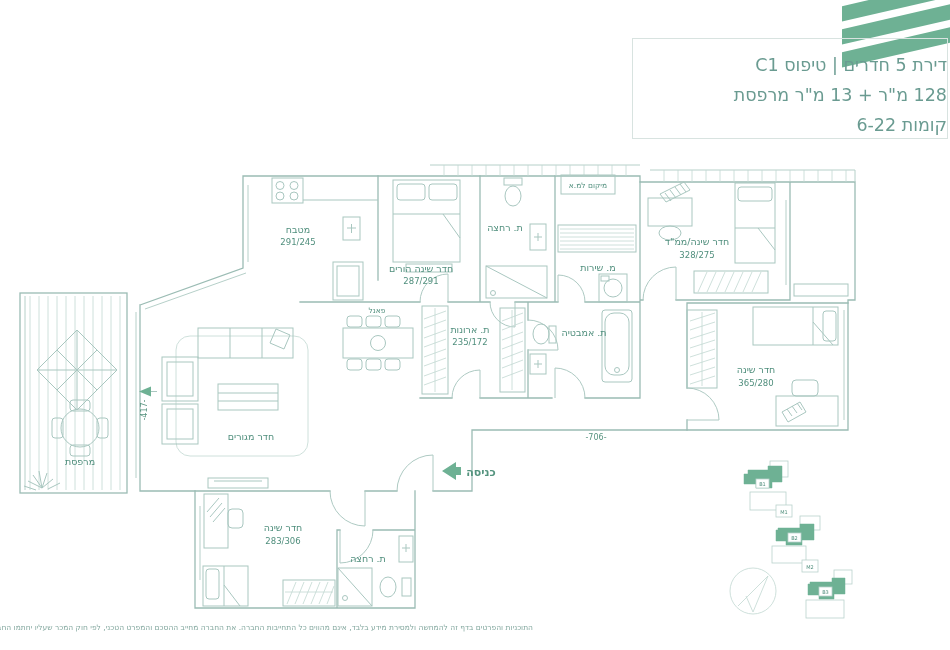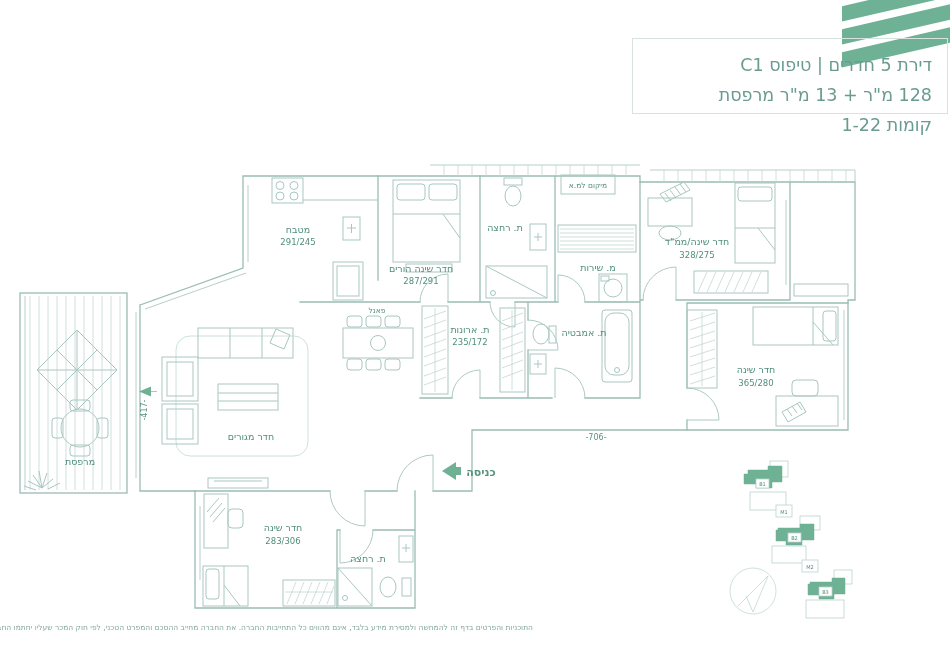--- a/index.html
+++ b/index.html
@@ -3,23 +3,23 @@
 <meta charset="utf-8">
 <style>
   html,body{margin:0;padding:0;}
   body{width:950px;height:650px;position:relative;background:#ffffff;overflow:hidden;
        font-family:"DejaVu Sans",sans-serif;}
   
   .stripes{position:absolute;top:0;right:0;width:108px;height:78px;overflow:hidden;background:#fff;}
   .stripe{position:absolute;left:-20px;width:220px;height:15px;background:#6eb194;
           transform:rotate(-13deg);transform-origin:left center;}
   
-  .titlebox{position:absolute;left:632px;top:38px;width:316px;height:76px;
+  .titlebox{position:absolute;left:632px;top:38px;width:316px;height:101px;
             border:1.2px solid #d8e3e0;box-sizing:border-box;direction:rtl;text-align:right;
-            padding:11px 15px 0 0;color:#6a9b91;}
+            padding:11px 0 0 0;color:#6a9b91;}
   .titlebox div{font-size:17.5px;line-height:30px;white-space:nowrap;}
   
   svg{position:absolute;left:0;top:0;}
   .wall{stroke:#9bbcb4;stroke-width:1.3;fill:none;stroke-linecap:square;}
   .win{stroke:#b6d0c9;stroke-width:1;fill:none;}
   .furn{stroke:#a9c7c0;stroke-width:1;fill:none;}
   .hatch{stroke:#c2d8d2;stroke-width:.8;fill:none;}
   .arc{stroke:#aecac3;stroke-width:1;fill:none;}
   .lbl{font-size:9.5px;fill:#4f8e7c;text-anchor:middle;}
   .dims{font-size:8.5px;fill:#4f8e7c;text-anchor:middle;}
@@ -39,21 +39,21 @@
 
 <div class="stripes">
   <div class="stripe" style="top:11px"></div>
   <div class="stripe" style="top:34px"></div>
   <div class="stripe" style="top:57px"></div>
 </div>
 
 <div class="titlebox">
   <div>דירת 5 חדרים | טיפוס C1</div>
   <div>128 מ"ר + 13 מ"ר מרפסת</div>
-  <div>קומות 1-22</div>
+  <div>קומות 6-22</div>
 </div>
 
 <svg width="950" height="650" viewBox="0 0 950 650">
 
   <path class="wall" d="
     M243,176 H640 V182 H855 V300 H848 V430 H472 V491 H433
     M397,491 H365 M330,491 H140 V305
     M140,305 L243,268 V176"></path>
   <path class="win" d="M145,309 L246,273 M248,185 V262 M136,312 V478 M200,506 V580 M25,296 V490 M786,200 V285 M844,310 V420"></path>
   <path class="wall" d="

